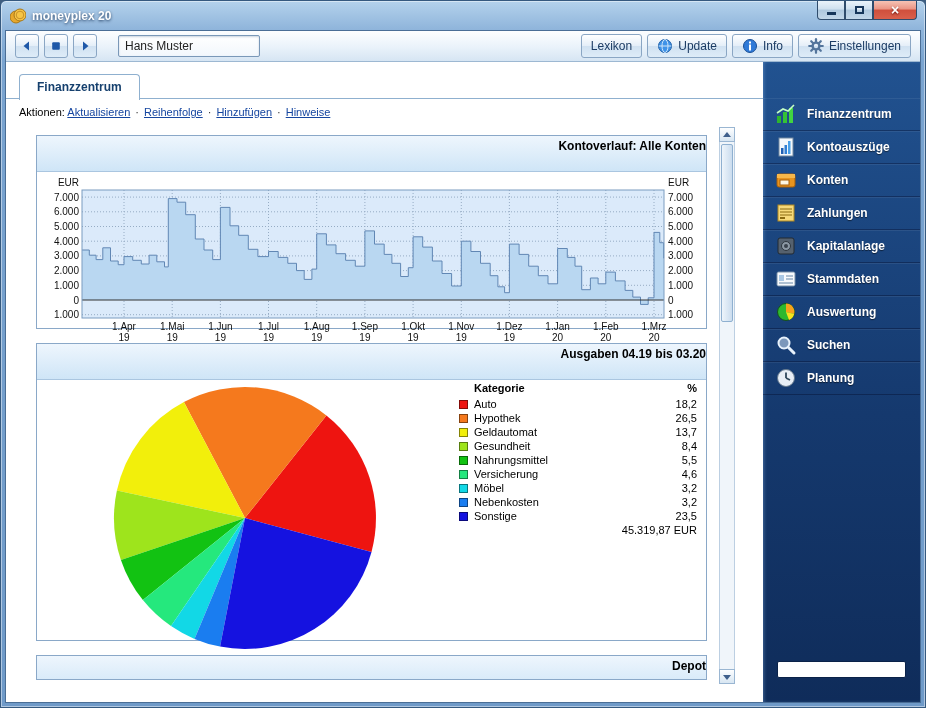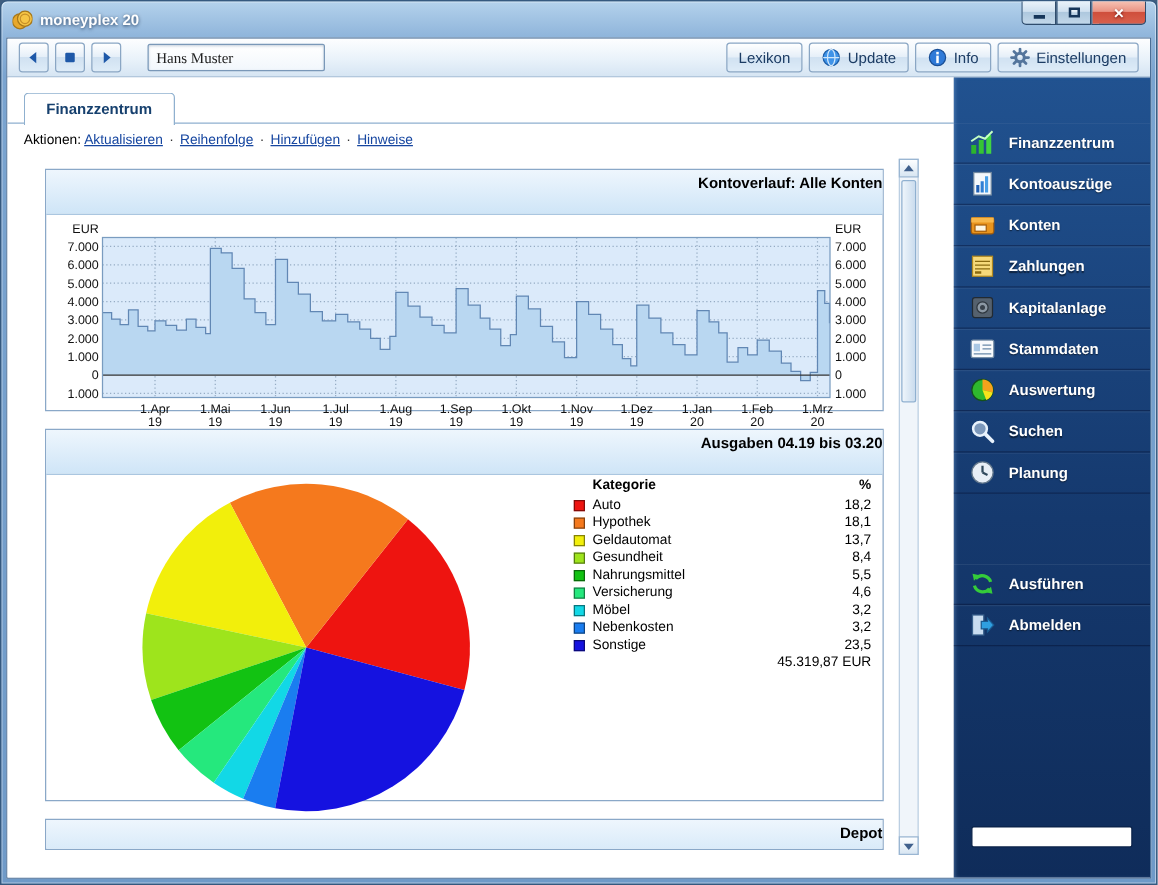--- a/index.html
+++ b/index.html
@@ -14,21 +14,21 @@
   .win-btn:first-child{border-radius:0 0 0 4px;}
   .win-btn.close{width:44px;border-radius:0 0 4px 0;background:linear-gradient(#f6c2b4,#ea9484 45%,#cf4f3c 50%,#d9604c);}
   .g-min{width:9px;height:3px;background:#16365a;margin-top:7px;}
   .g-max{width:9px;height:8px;border:2px solid #16365a;box-sizing:border-box;background:linear-gradient(rgba(255,255,255,.6),transparent);}
   .g-close{color:#fff;font-size:14px;font-weight:bold;line-height:14px;text-shadow:0 1px 2px rgba(80,0,0,.8);}
   
   .client{position:absolute;top:29px;left:4px;right:4px;bottom:4px;background:#fff;border:1px solid #4a6e96;box-sizing:border-box;}
   
   .toolbar{position:absolute;top:0;left:0;right:0;height:31px;background:linear-gradient(#fdfeff,#e9f2fa 55%,#d6e5f3);border-bottom:1px solid #9db8d2;display:flex;align-items:center;padding:0 9px;gap:5px;box-sizing:border-box;}
   .nav-btn{width:22px;height:22px;border:1px solid #8aa6c4;border-radius:3px;background:linear-gradient(#ffffff,#e4eef8 50%,#d0e1f1 50%,#deecf8);display:flex;align-items:center;justify-content:center;cursor:pointer;}
-  .user-input{width:128px;height:20px;margin-left:16px;border:1px solid #7a98b8;border-radius:2px;padding:0 6px;font-size:12px;font-family:Liberation Serif, serif;color:#222;background:linear-gradient(#fff,#f2f7fc);box-shadow:inset 0 1px 2px rgba(100,130,160,.35);}
+  .user-input{width:128px;height:20px;margin-left:16px;border:1px solid #7a98b8;border-radius:2px;padding:0 6px;font-size:12px;font-family:Liberation Sans, sans-serif;color:#222;background:linear-gradient(#fff,#f2f7fc);box-shadow:inset 0 1px 2px rgba(100,130,160,.35);}
   .tb-spacer{flex:1;}
   .tb-btn{height:22px;padding:0 9px;display:flex;align-items:center;gap:5px;border:1px solid #8aa6c4;border-radius:3px;background:linear-gradient(#ffffff,#e4eef8 50%,#d0e1f1 50%,#deecf8);font-size:12px;color:#1c3c64;cursor:pointer;white-space:nowrap;}
   
   .main{position:absolute;top:31px;left:0;right:0;bottom:0;padding-left:48px;}
   .content{position:absolute;top:0;left:0;right:157px;bottom:0;background:#fff;}
   .tabstrip{position:absolute;top:0;left:0;right:0;height:37px;}
   .tabstrip .rule{position:absolute;left:0;right:0;bottom:0;height:1px;background:#8fb0cf;}
   .tab{position:absolute;left:13px;top:12px;height:25px;line-height:24px;padding:0 17px;border:1px solid #8fb0cf;border-bottom:none;border-radius:4px 4px 0 0;background:#fff;font-size:12px;font-weight:bold;color:#16406e;z-index:2;cursor:pointer;}
   .panel{position:absolute;top:37px;left:0;right:0;bottom:4px;}
   .actions{height:26px;line-height:26px;padding-left:13px;font-size:11px;color:#000;}
@@ -259,21 +259,21 @@
                 </div>
                 <div id="legend-rows">
                     <div class="lg-row">
                       <span class="lg-sw" style="background:#ee1410"></span>
                       <span class="lg-name">Auto</span>
                       <span class="lg-val">18,2</span>
                     </div>
                     <div class="lg-row">
                       <span class="lg-sw" style="background:#f5791d"></span>
                       <span class="lg-name">Hypothek</span>
-                      <span class="lg-val">18,1</span>
+                      <span class="lg-val">26,5</span>
                     </div>
                     <div class="lg-row">
                       <span class="lg-sw" style="background:#f2ef0b"></span>
                       <span class="lg-name">Geldautomat</span>
                       <span class="lg-val">13,7</span>
                     </div>
                     <div class="lg-row">
                       <span class="lg-sw" style="background:#9ee41c"></span>
                       <span class="lg-name">Gesundheit</span>
                       <span class="lg-val">8,4</span>
@@ -398,36 +398,18 @@
             </div>
             <div class="sb-item">
               <span class="sb-icon"><svg width="22" height="22" viewBox="0 0 22 22">
                   <circle cx="11" cy="11" r="8.5" fill="#e8eef6" stroke="#64788c"></circle>
                   <line x1="11" y1="11" x2="11" y2="5.5" stroke="#30485c" stroke-width="1.8"></line>
                   <line x1="11" y1="11" x2="15" y2="13" stroke="#30485c" stroke-width="1.8"></line>
                 </svg></span>
               <span class="sb-label">Planung</span>
             </div>
           </div>
-        <div class="sb-items sb-actions" id="sidebar-actions">
-            <div class="sb-item">
-              <span class="sb-icon"><svg width="22" height="22" viewBox="0 0 22 22">
-                  <path d="M17.5 9.5 A7 7 0 0 0 5.5 7" fill="none" stroke="#35cc3a" stroke-width="2.6"></path>
-                  <polygon points="3,3 8.6,4.2 4.2,8.6" fill="#35cc3a"></polygon>
-                  <path d="M4.5 12.5 A7 7 0 0 0 16.5 15" fill="none" stroke="#35cc3a" stroke-width="2.6"></path>
-                  <polygon points="19,19 13.4,17.8 17.8,13.4" fill="#35cc3a"></polygon>
-                </svg></span>
-              <span class="sb-label">Ausführen</span>
-            </div>
-            <div class="sb-item">
-              <span class="sb-icon"><svg width="22" height="22" viewBox="0 0 22 22">
-                  <rect x="3" y="3" width="9" height="16" fill="#c8dcf0" stroke="#38608c"></rect>
-                  <polygon points="10,8 15,8 15,5.5 20,11 15,16.5 15,14 10,14" fill="#2f9fe0" stroke="#1a5a90"></polygon>
-                </svg></span>
-              <span class="sb-label">Abmelden</span>
-            </div>
-          </div>
         <div class="sb-progress"></div>
       </div>
 
     </div>
   </div>
 </div>
 
 </body></html>

